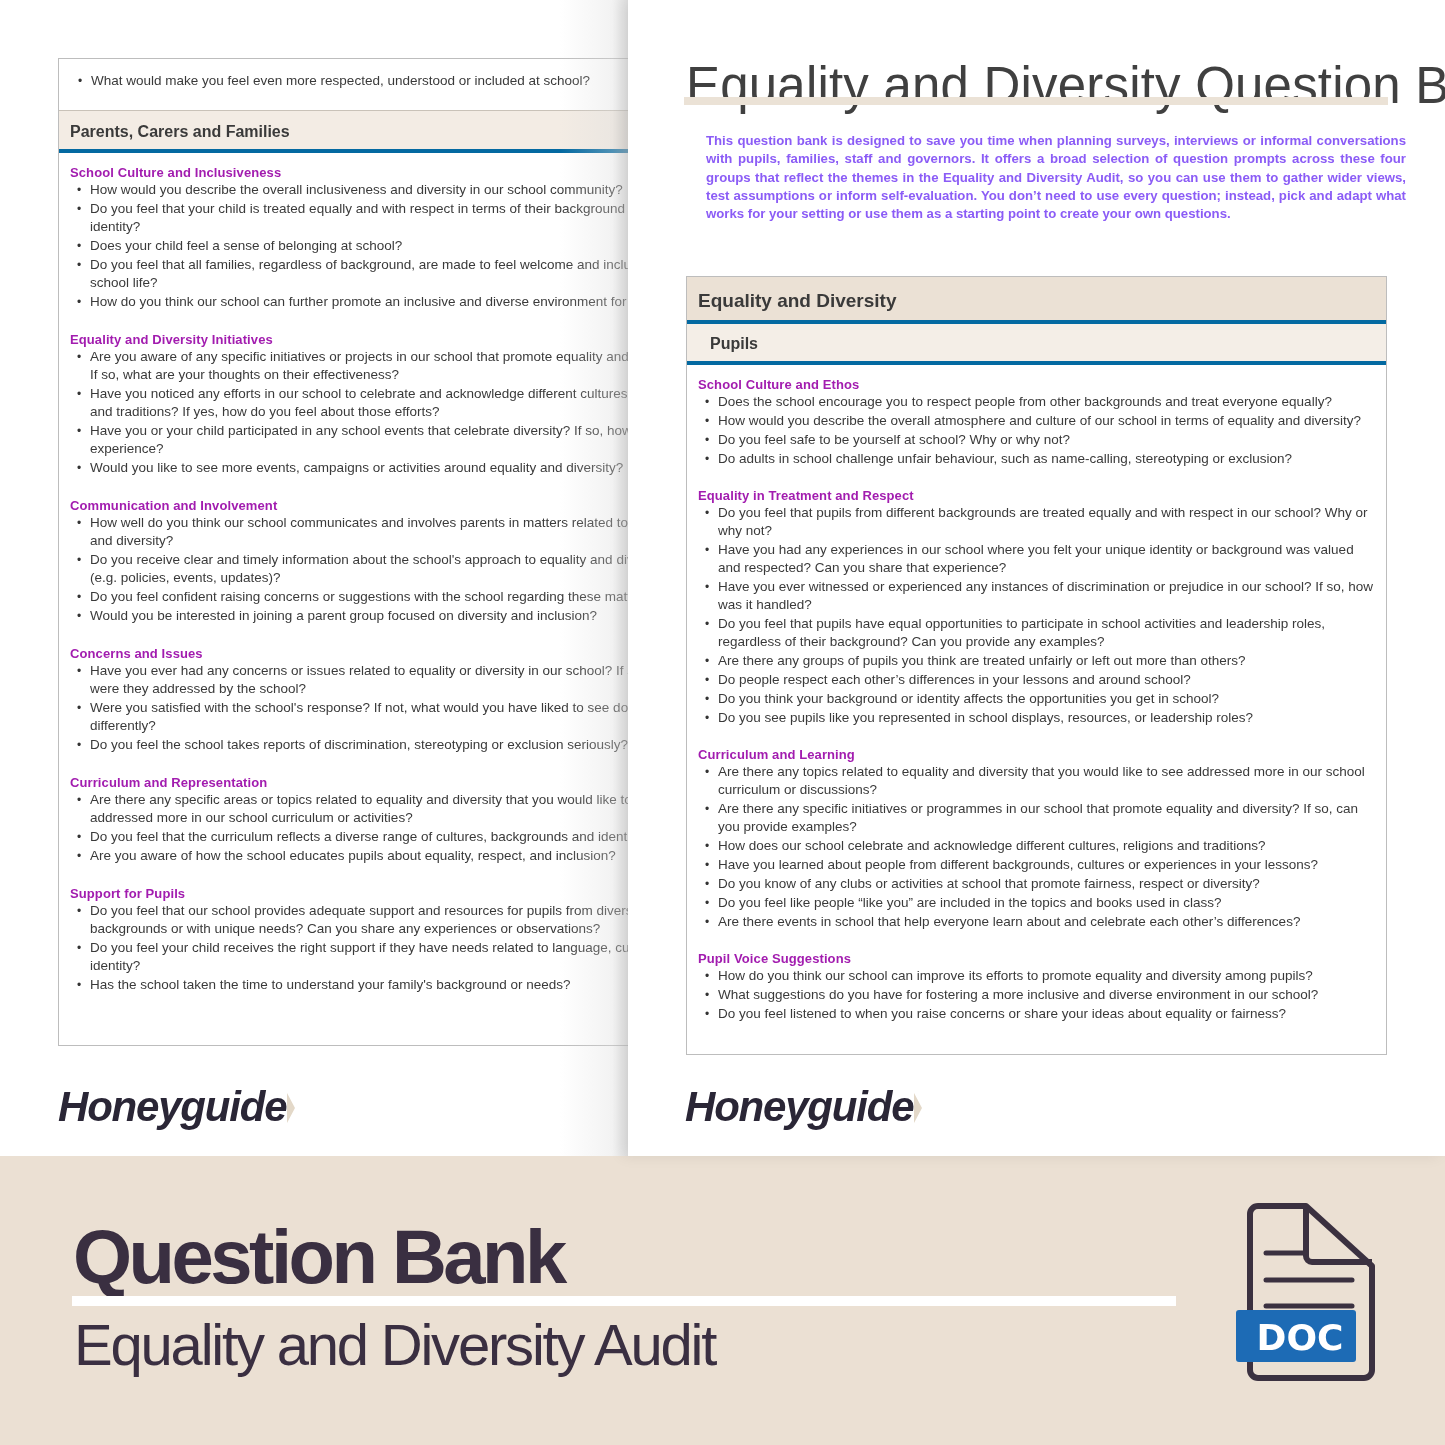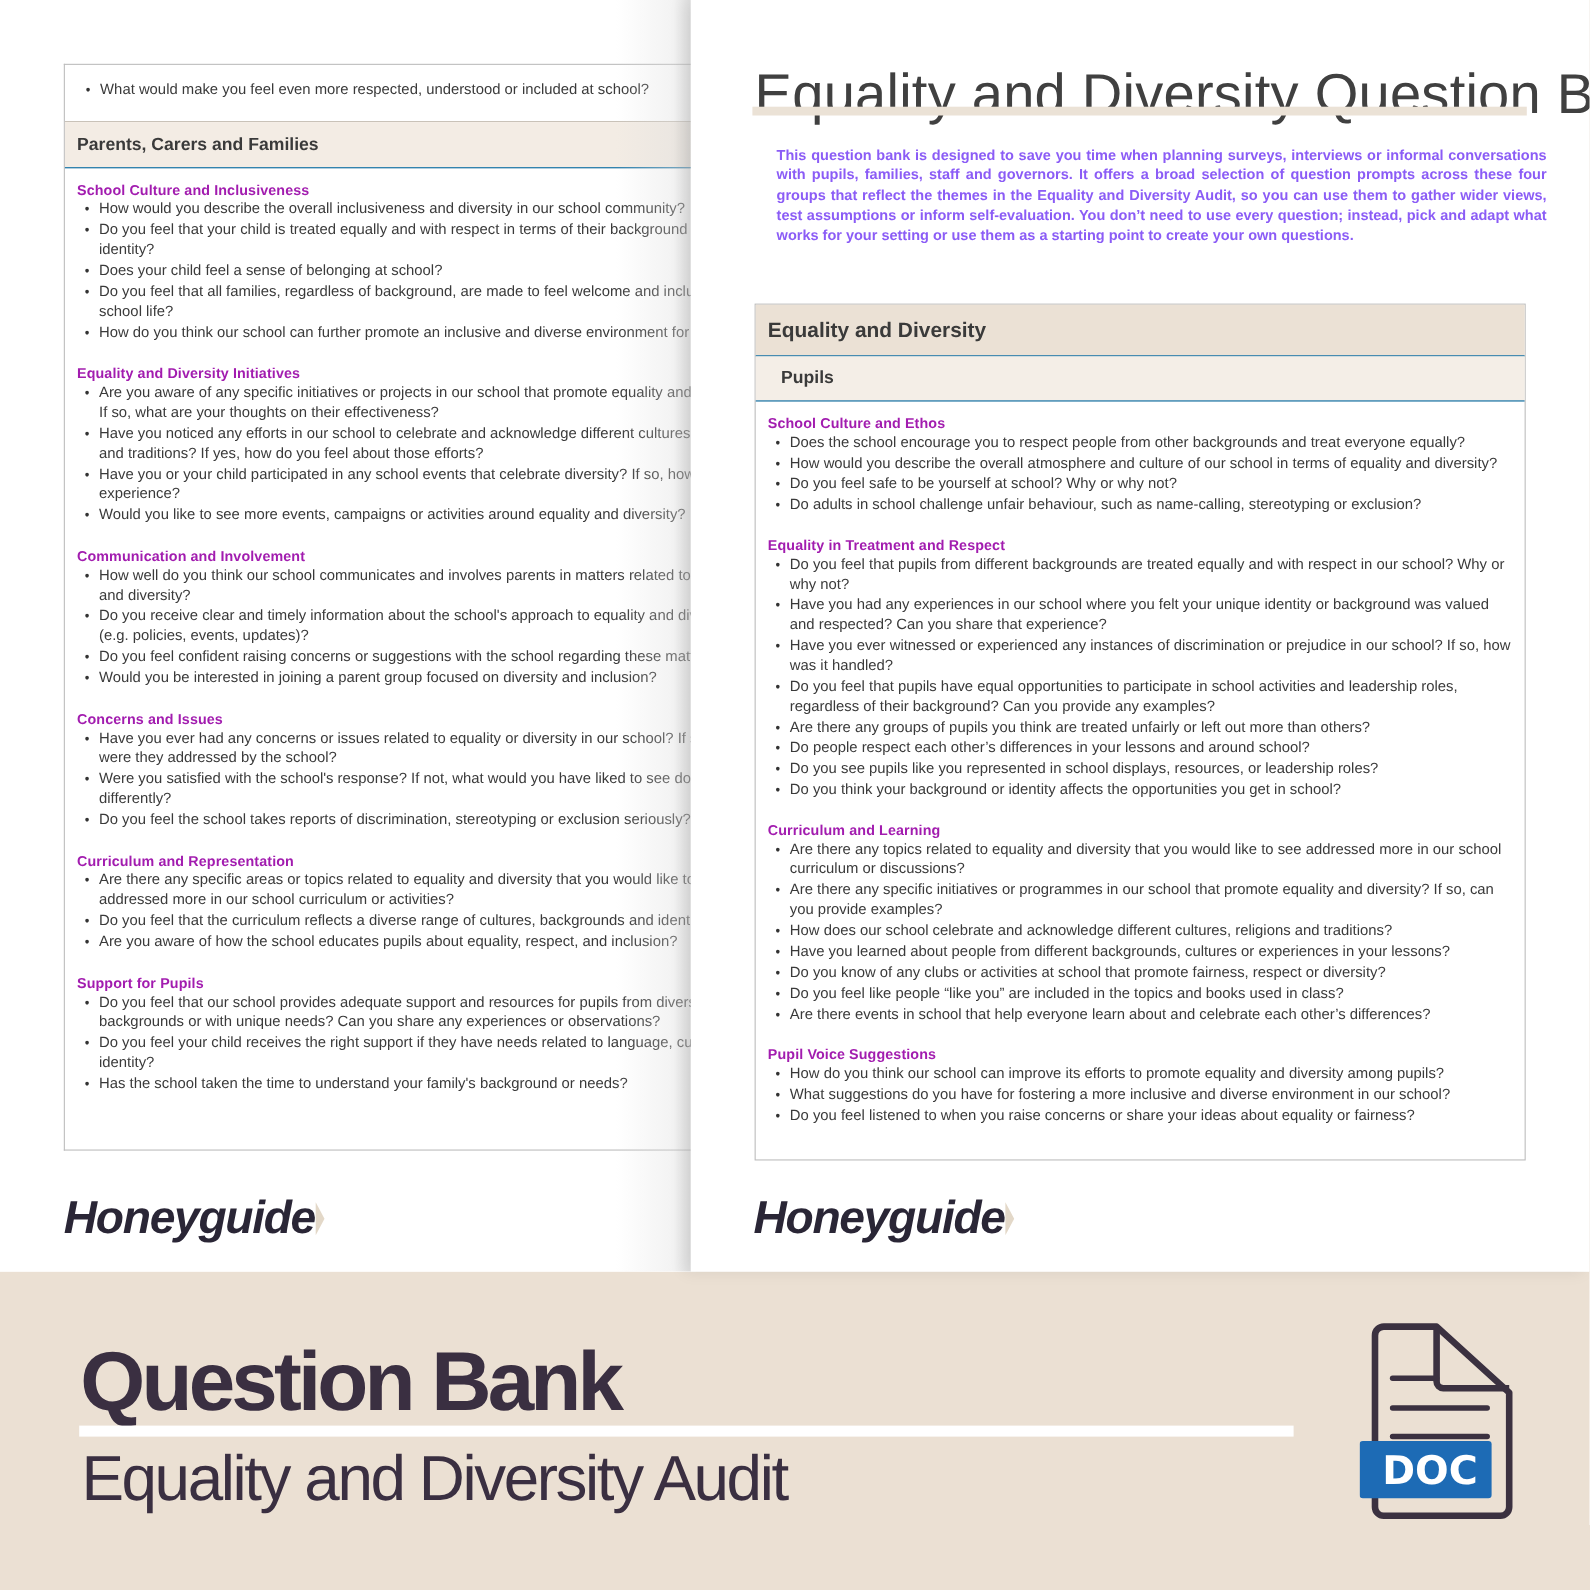--- a/index.html
+++ b/index.html
@@ -21,21 +21,21 @@
   }
   .page-back .box {
     position: absolute; left: 58px; top: 58px; width: 620px; height: 988px;
     border: 1px solid #bdbdbd; border-right: none;
   }
   .page-back .intro-row {
     height: 52px; border-bottom: 1px solid #c9c2b8; padding: 13px 0 0 12px;
     font-size: 14px; color: #333;
   }
   .group-header {
-    background: #f3ece4; border-bottom: 1px solid #0369a1;
+    background: #f3ece4; border-bottom: 4px solid #0369a1;
     font-size: 16px; font-weight: bold; color: #3a3a3a;
   }
   .page-back .group-header { height: 42px; padding: 12px 0 0 11px; }
   .content { padding: 12px 12px 0 11px; }
   .section { margin-bottom: 21px; }
   .section-title {
     font-size: 13px; font-weight: bold; color: #a21caf; line-height: 16px;
     letter-spacing: 0.1px;
   }
   .q-list { list-style: none; }
@@ -206,22 +206,22 @@
         </div>
         <div class="section">
           <div class="section-title">Equality in Treatment and Respect</div>
           <ul class="q-list">
             <li class="q-item">Do you feel that pupils from different backgrounds are treated equally and with respect in our school? Why or why not?</li>
             <li class="q-item">Have you had any experiences in our school where you felt your unique identity or background was valued and respected? Can you share that experience?</li>
             <li class="q-item">Have you ever witnessed or experienced any instances of discrimination or prejudice in our school? If so, how was it handled?</li>
             <li class="q-item">Do you feel that pupils have equal opportunities to participate in school activities and leadership roles, regardless of their background? Can you provide any examples?</li>
             <li class="q-item">Are there any groups of pupils you think are treated unfairly or left out more than others?</li>
             <li class="q-item">Do people respect each other’s differences in your lessons and around school?</li>
+            <li class="q-item">Do you think your background or identity affects the opportunities you get in school?</li>
             <li class="q-item">Do you see pupils like you represented in school displays, resources, or leadership roles?</li>
-            <li class="q-item">Do you think your background or identity affects the opportunities you get in school?</li>
           </ul>
         </div>
         <div class="section">
           <div class="section-title">Curriculum and Learning</div>
           <ul class="q-list">
             <li class="q-item"> Are there any topics related to equality and diversity that you would like to see addressed more in our school curriculum or discussions?</li>
             <li class="q-item">Are there any specific initiatives or programmes in our school that promote equality and diversity? If so, can you provide examples?</li>
             <li class="q-item">How does our school celebrate and acknowledge different cultures, religions and traditions?</li>
             <li class="q-item">Have you learned about people from different backgrounds, cultures or experiences in your lessons?</li>
             <li class="q-item">Do you know of any clubs or activities at school that promote fairness, respect or diversity?</li>

